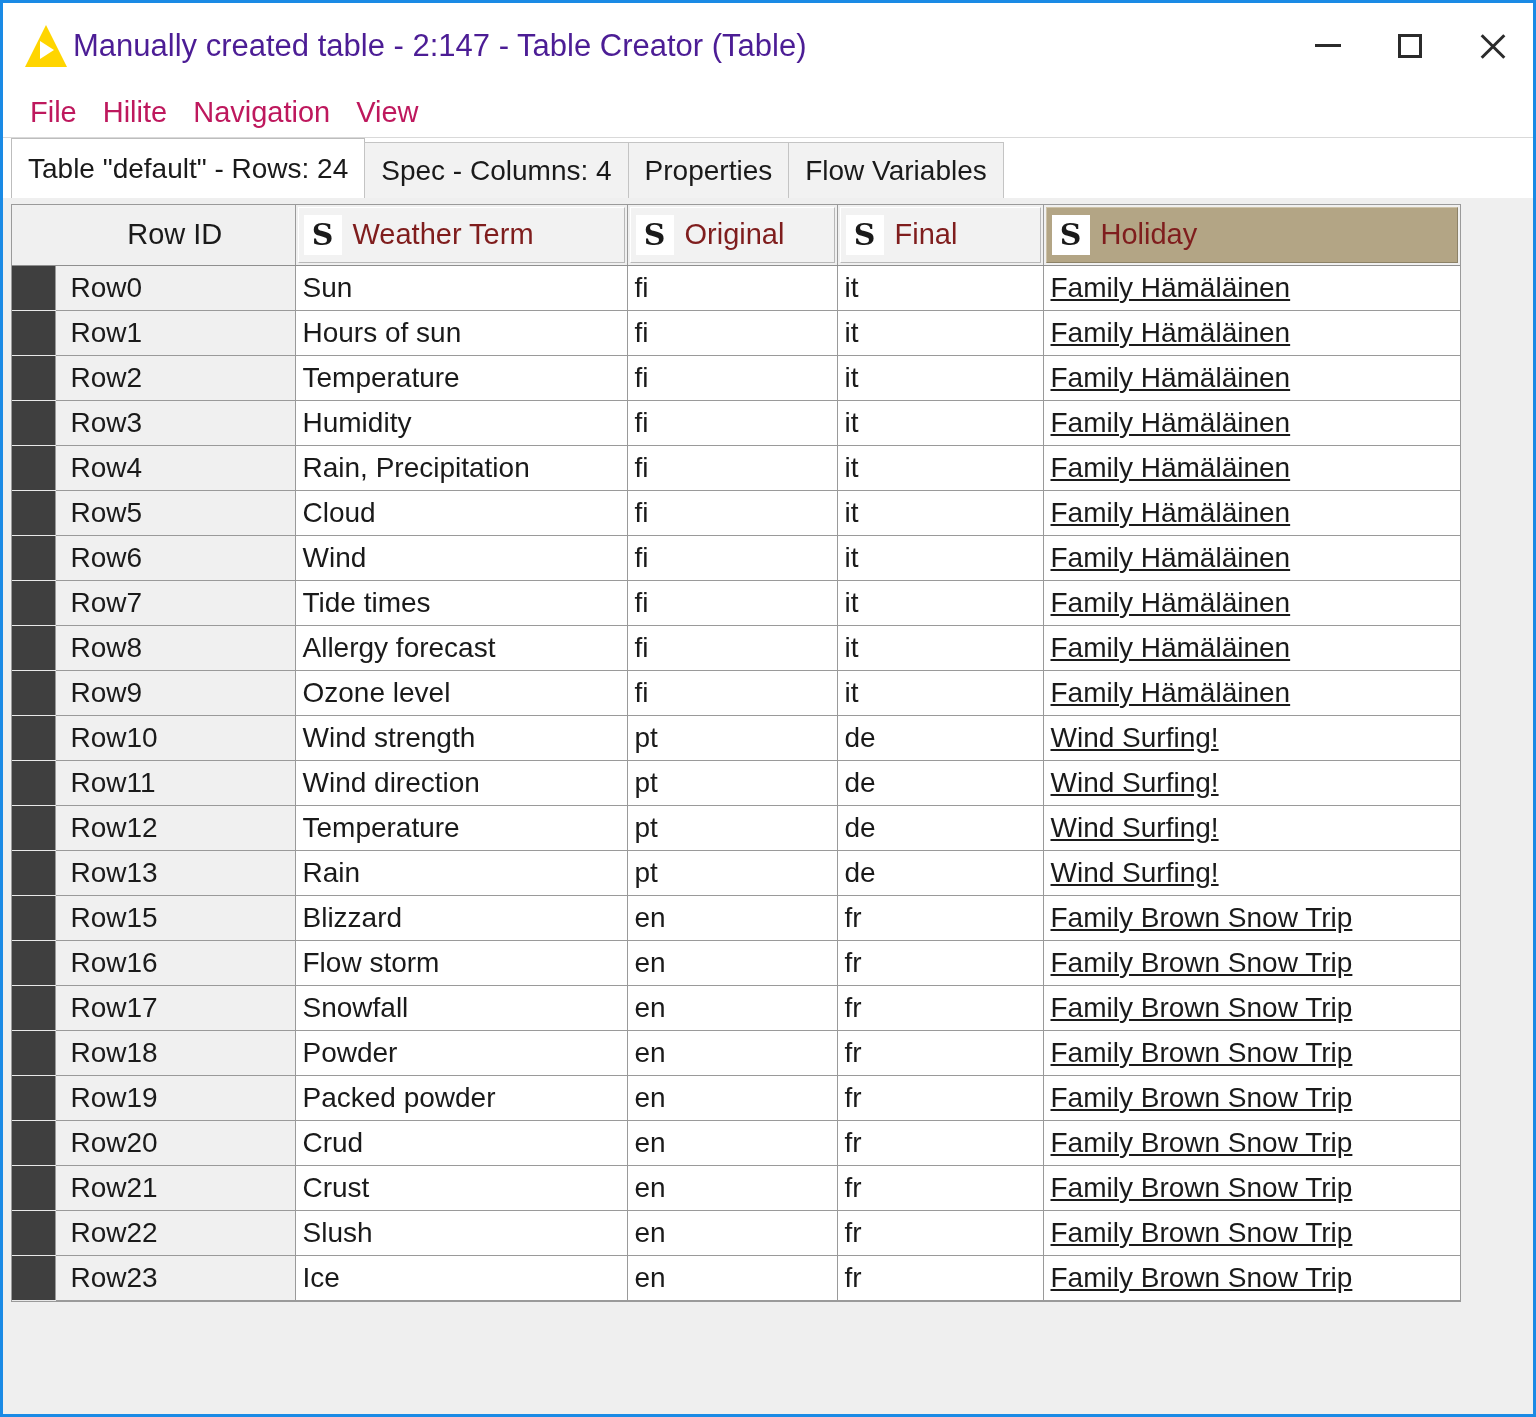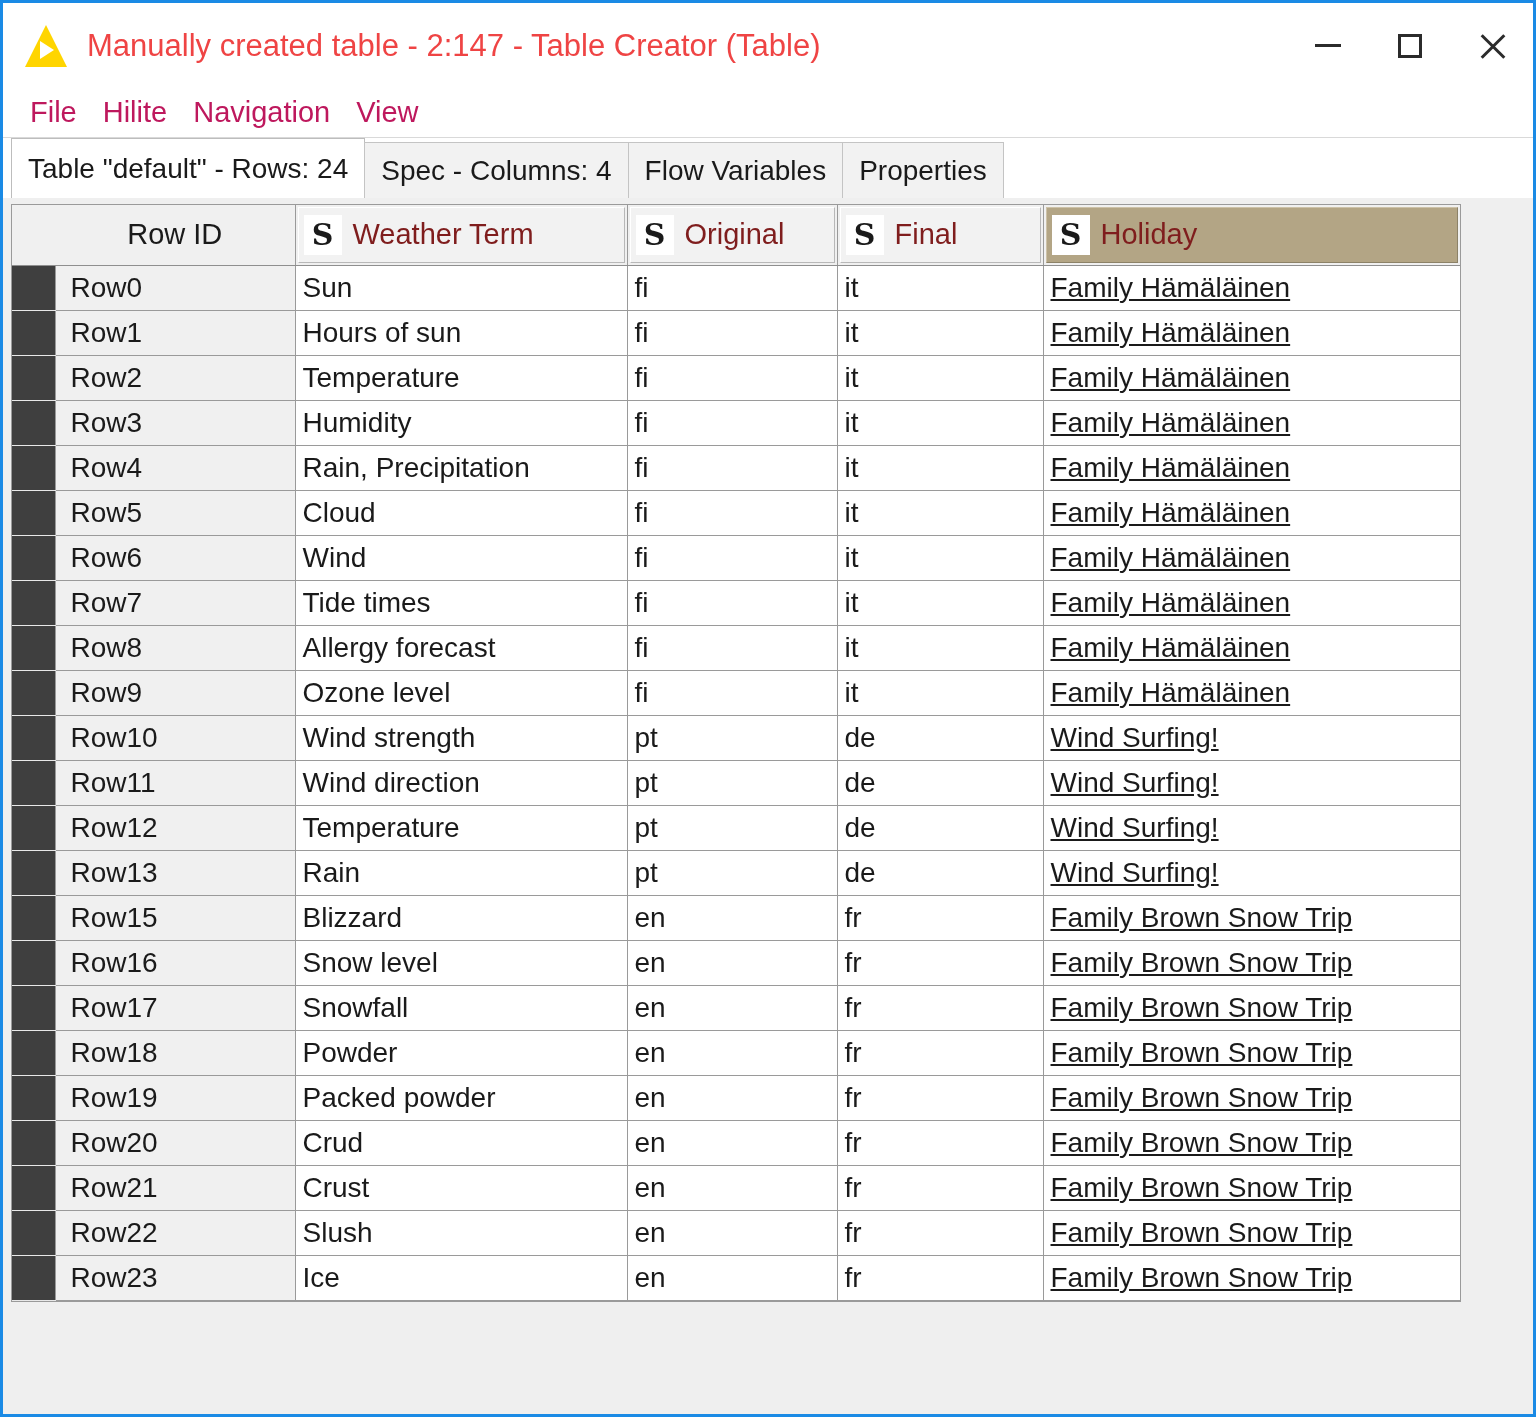--- a/index.html
+++ b/index.html
@@ -47,23 +47,22 @@
   }
   #app-logo .tri-inner {
     position: absolute;
     left: 19px; top: 18px;
     width: 0; height: 0;
     border-top: 9px solid transparent;
     border-bottom: 9px solid transparent;
     border-left: 14px solid #ffffff;
   }
   #title-text {
-    margin-left: 14px;
     font-size: 31px;
-    color: #ef4444;
+    color: #4c1d95;
     white-space: nowrap;
     letter-spacing: 0px;
   }
   #window-controls {
     position: absolute;
     right: 0; top: 0;
     height: 85px;
     display: flex;
     align-items: center;
   }
@@ -275,22 +274,22 @@
   <div id="menubar">
     <div class="menu-item">File</div>
     <div class="menu-item">Hilite</div>
     <div class="menu-item">Navigation</div>
     <div class="menu-item">View</div>
   </div>
 
   <div id="tabstrip">
     <div class="tab active">Table "default" - Rows: 24</div>
     <div class="tab">Spec - Columns: 4</div>
+    <div class="tab">Properties</div>
     <div class="tab">Flow Variables</div>
-    <div class="tab">Properties</div>
   </div>
 
   <div id="table-panel">
     <div id="table-wrap">
       <table class="grid">
         <colgroup>
           <col class="c-stripe">
             <col class="c-rowid">
             <col class="c-term">
           <col class="c-orig">
@@ -444,21 +443,21 @@
               <td class="stripe"></td>
               <td class="rowid">Row15</td>
               <td>Blizzard</td>
               <td>en</td>
               <td>fr</td>
               <td class="last">Family Brown Snow Trip</td>
             </tr>
             <tr>
               <td class="stripe"></td>
               <td class="rowid">Row16</td>
-              <td>Snow level</td>
+              <td>Flow storm</td>
               <td>en</td>
               <td>fr</td>
               <td class="last">Family Brown Snow Trip</td>
             </tr>
             <tr>
               <td class="stripe"></td>
               <td class="rowid">Row17</td>
               <td>Snowfall</td>
               <td>en</td>
               <td>fr</td>

